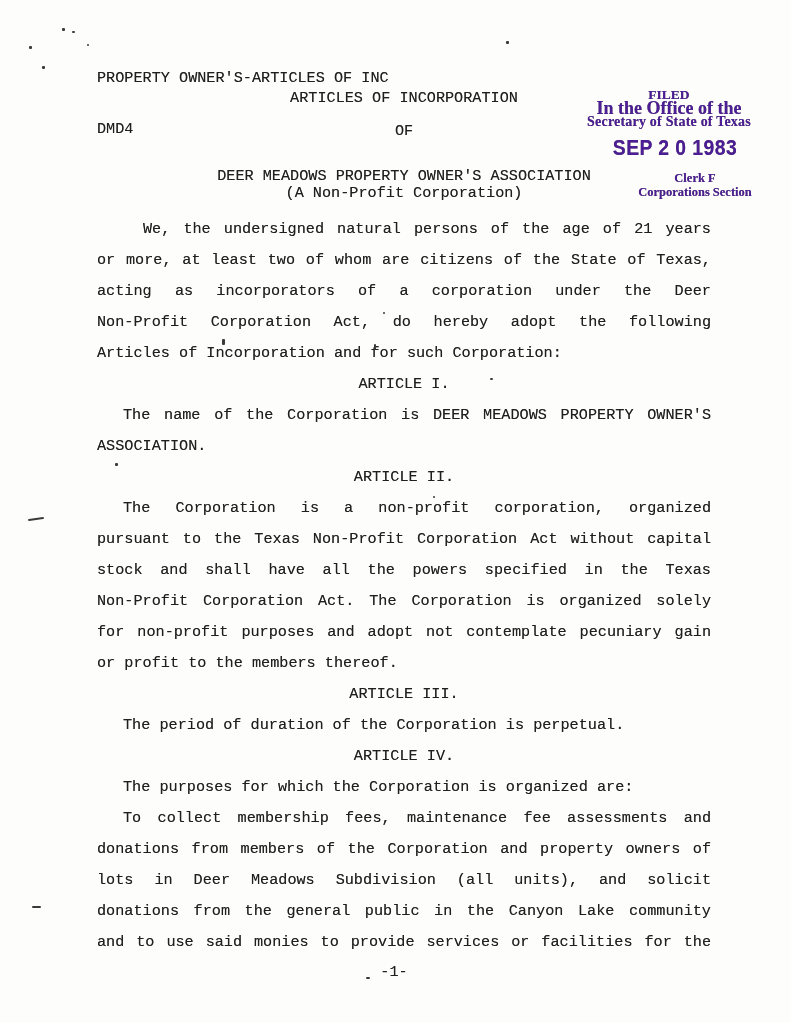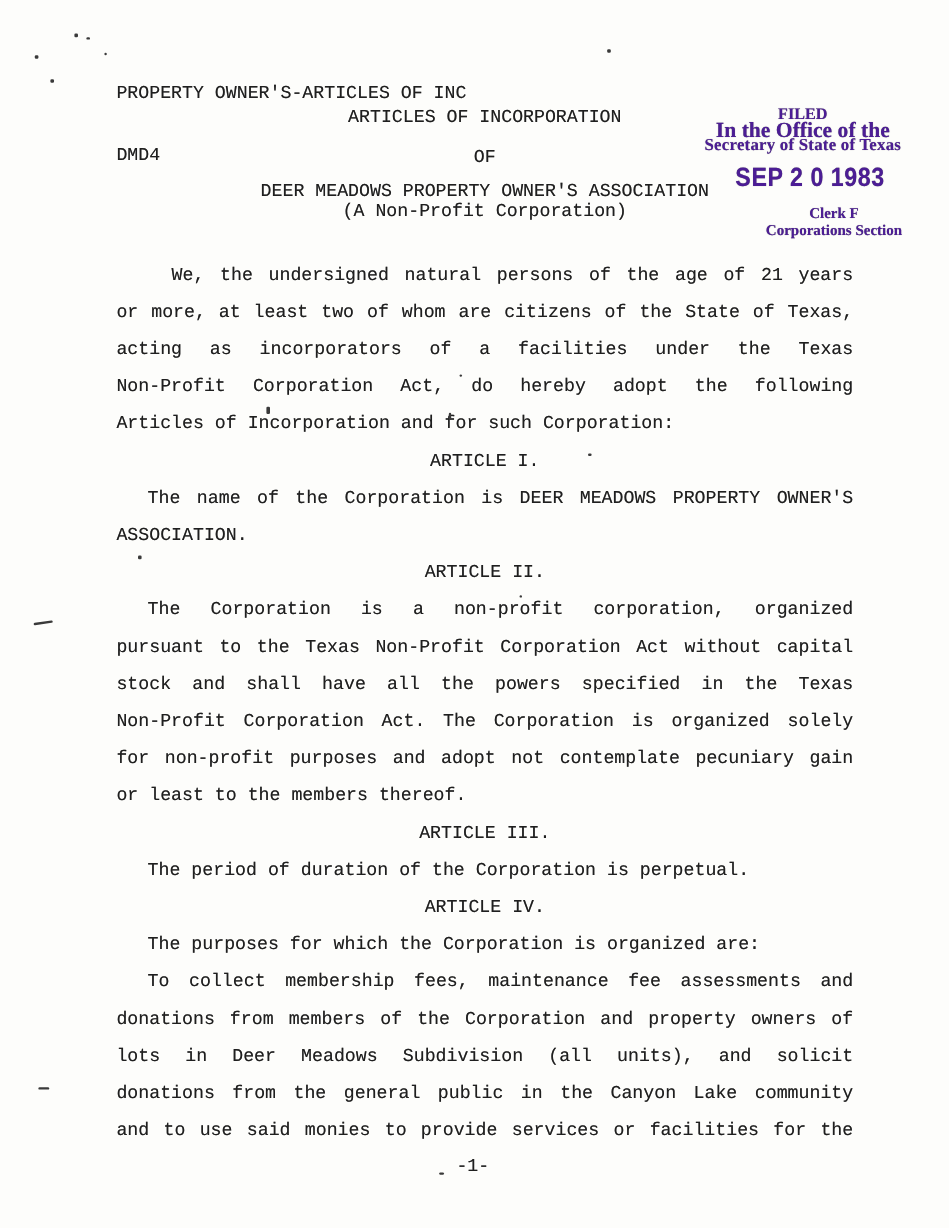--- a/index.html
+++ b/index.html
@@ -22,21 +22,21 @@
     font-size:15.2px; line-height:17px; letter-spacing:0;
     white-space:pre;
   }
 
   
   .title {
     position:absolute; left:97px; top:90px; width:614px;
     text-align:center; font-size:15.2px; line-height:17px;
   }
   .title .t1 { margin-bottom:16px; }
-  .title .t2 { margin-bottom:11px; }
+  .title .t2 { margin-bottom:28px; }
 
   
   .stamp {
     position:absolute; left:563px; top:88px; width:212px;
     text-align:center;
     font-family:"Liberation Serif","DejaVu Serif",serif;
     font-weight:bold; color:#4c1d95;
     text-shadow:0 0 0.6px rgba(20,20,20,0.6);
   }
   .stamp .s1 { font-size:13.5px; line-height:13.5px; }
@@ -98,37 +98,37 @@
   <div class="title">
     <div class="t1">ARTICLES OF INCORPORATION</div>
     <div class="t2">OF</div>
     <div class="t3">DEER MEADOWS PROPERTY OWNER'S ASSOCIATION</div>
     <div class="t4">(A Non-Profit Corporation)</div>
   </div>
 
   <div class="bodytext">
     <div class="bl j ind5">We, the undersigned natural persons of the age of 21 years</div>
     <div class="bl j">or more, at least two of whom are citizens of the State of Texas,</div>
-    <div class="bl j">acting as incorporators of a facilities under the Texas</div>
+    <div class="bl j">acting as incorporators of a corporation under the Deer</div>
     <div class="bl j">Non-Profit Corporation Act, do hereby adopt the following</div>
     <div class="bl">Articles of Incorporation and for such Corporation:</div>
 
     <div class="bl c">ARTICLE I.</div>
 
     <div class="bl j ind3">The name of the Corporation is DEER MEADOWS PROPERTY OWNER'S</div>
     <div class="bl">ASSOCIATION.</div>
 
     <div class="bl c">ARTICLE II.</div>
 
     <div class="bl j ind3">The Corporation is a non-profit corporation, organized</div>
     <div class="bl j">pursuant to the Texas Non-Profit Corporation Act without capital</div>
     <div class="bl j">stock and shall have all the powers specified in the Texas</div>
     <div class="bl j">Non-Profit Corporation Act.  The Corporation is organized solely</div>
     <div class="bl j">for non-profit purposes and adopt not contemplate pecuniary gain</div>
-    <div class="bl">or least to the members thereof.</div>
+    <div class="bl">or profit to the members thereof.</div>
 
     <div class="bl c">ARTICLE III.</div>
 
     <div class="bl ind3">The period of duration of the Corporation is perpetual.</div>
 
     <div class="bl c">ARTICLE IV.</div>
 
     <div class="bl ind3">The purposes for which the Corporation is organized are:</div>
 
     <div class="bl j ind3">To collect membership fees, maintenance fee assessments and</div>

